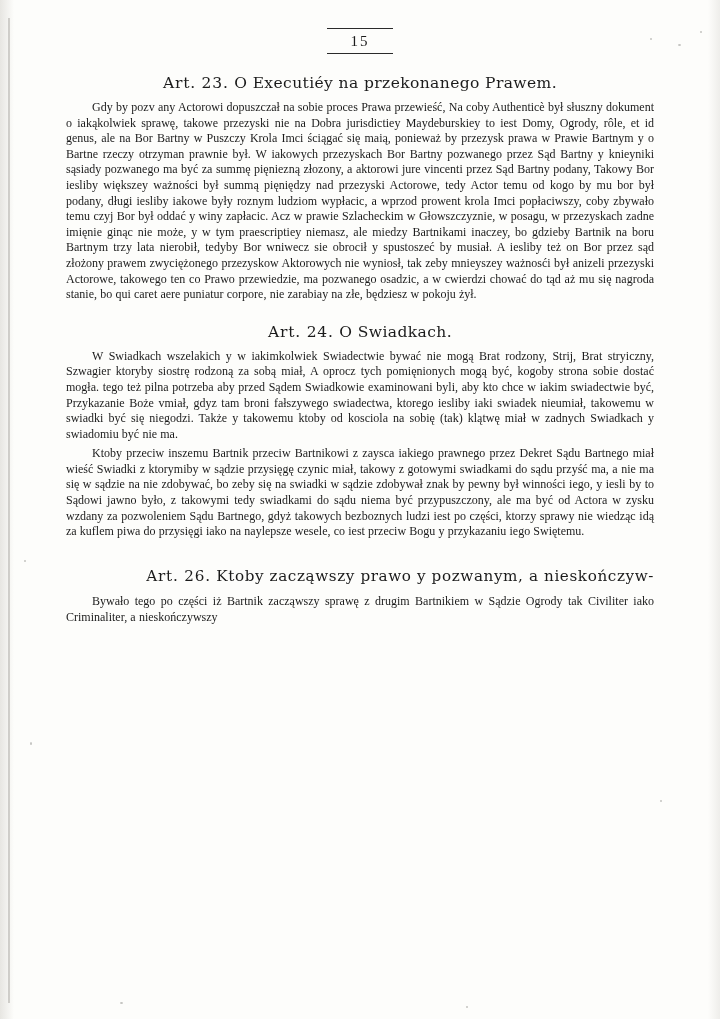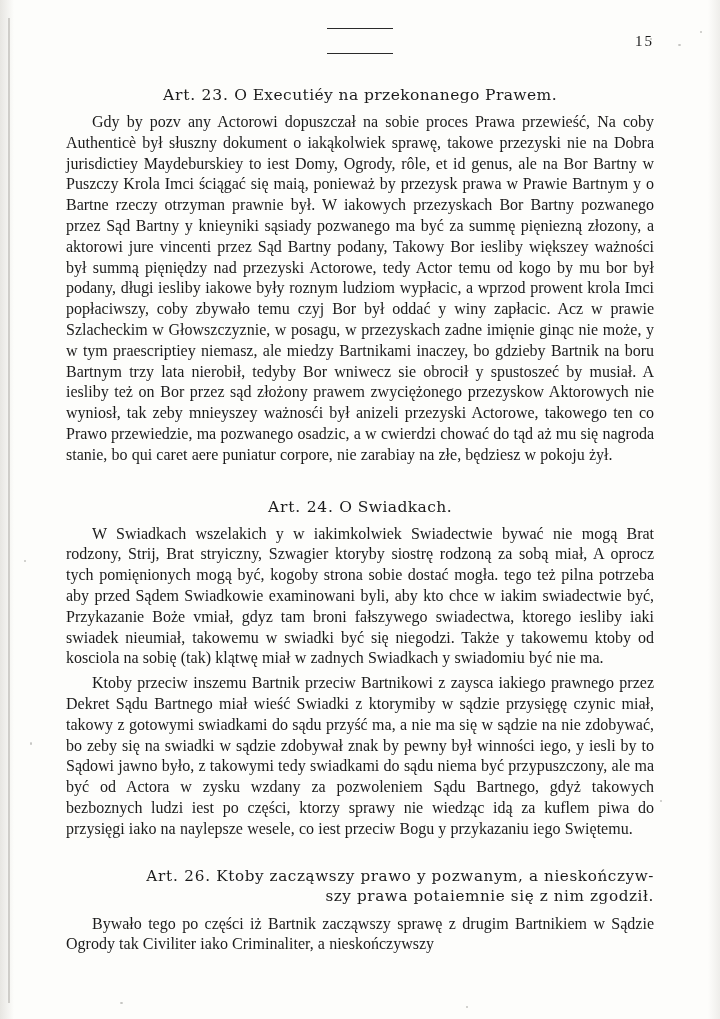--- a/index.html
+++ b/index.html
@@ -44,21 +44,21 @@
   }
 
   .content {
     position: absolute;
     left: 66px;
     top: 28px;
     width: 588px;
   }
 
   .folio {
-    text-align: right;
+    text-align: center;
     font-size: 15px;
     letter-spacing: 2px;
     margin-bottom: 6px;
     position: relative;
   }
   .folio .rule-top,
   .folio .rule-bottom {
     height: 1px;
     background: #2a2a2a;
     width: 66px;
@@ -69,33 +69,33 @@
   .folio .num {
     font-family: "Liberation Serif", serif;
     font-size: 15px;
   }
 
   h2.art-head {
     font-size: 15.5px;
     font-weight: normal;
     text-align: center;
     letter-spacing: 0.6px;
-    margin: 32px 0 8px 0;
+    margin: 20px 0 8px 0;
     font-family: "DejaVu Serif", serif;
   }
   h2.art-head.left {
     text-align: left;
     margin-left: 6px;
   }
   h2.art-head .art-num {
     letter-spacing: 0.8px;
   }
 
   p.body {
-    font-size: 16px;
+    font-size: 12px;
     line-height: 1.30;
     text-align: justify;
     text-justify: inter-word;
     margin: 4px 0 2px 0;
     text-indent: 26px;
     hyphens: manual;
     word-spacing: 0.2px;
   }
 
   .small-caps-ish { letter-spacing: 0.4px; }
@@ -148,18 +148,17 @@
       <span class="art-num">Art. 24.</span>
       <span class="small-caps-ish">O Swiadkach.</span>
     </h2>
     <p class="body">W Swiadkach wszelakich y w iakimkolwiek Swiadectwie bywać nie mogą Brat rodzony, Strij, Brat stryiczny, Szwagier ktoryby siostrę rodzoną za sobą miał, A oprocz tych pomięnionych mogą być, kogoby strona sobie dostać mogła. tego też pilna potrzeba aby przed Sądem Swiadkowie examinowani byli, aby kto chce w iakim swiadectwie być, Przykazanie Boże vmiał, gdyz tam broni fałszywego swiadectwa, ktorego iesliby iaki swiadek nieumiał, takowemu w swiadki być się niegodzi. Także y takowemu ktoby od kosciola na sobię (tak) klątwę miał w zadnych Swiadkach y swiadomiu być nie ma.</p>
 
     <p class="body">Ktoby przeciw inszemu Bartnik przeciw Bartnikowi z zaysca iakiego prawnego przez Dekret Sądu Bartnego miał wieść Swiadki z ktorymiby w sądzie przysięgę czynic miał, takowy z gotowymi swiadkami do sądu przyść ma, a nie ma się w sądzie na nie zdobywać, bo zeby się na swiadki w sądzie zdobywał znak by pewny był winności iego, y iesli by to Sądowi jawno było, z takowymi tedy swiadkami do sądu niema być przypuszczony, ale ma być od Actora w zysku wzdany za pozwoleniem Sądu Bartnego, gdyż takowych bezboznych ludzi iest po części, ktorzy sprawy nie wiedząc idą za kuflem piwa do przysięgi iako na naylepsze wesele, co iest przeciw Bogu y przykazaniu iego Swiętemu.</p>
 
     <h2 class="art-head block">
       <span class="art-num">Art. 26.</span>
       <span>Ktoby zacząwszy prawo y pozwanym, a nieskończyw-</span>
-      <span class="l2">szy prawa potaiemnie się z nim zgodził.</span>
     </h2>
     <p class="body">Bywało tego po części iż Bartnik zacząwszy sprawę z drugim Bartnikiem w Sądzie Ogrody tak Civiliter iako Criminaliter, a nieskończywszy</p>
 
   </div>
 </div>
 
 </body></html>

